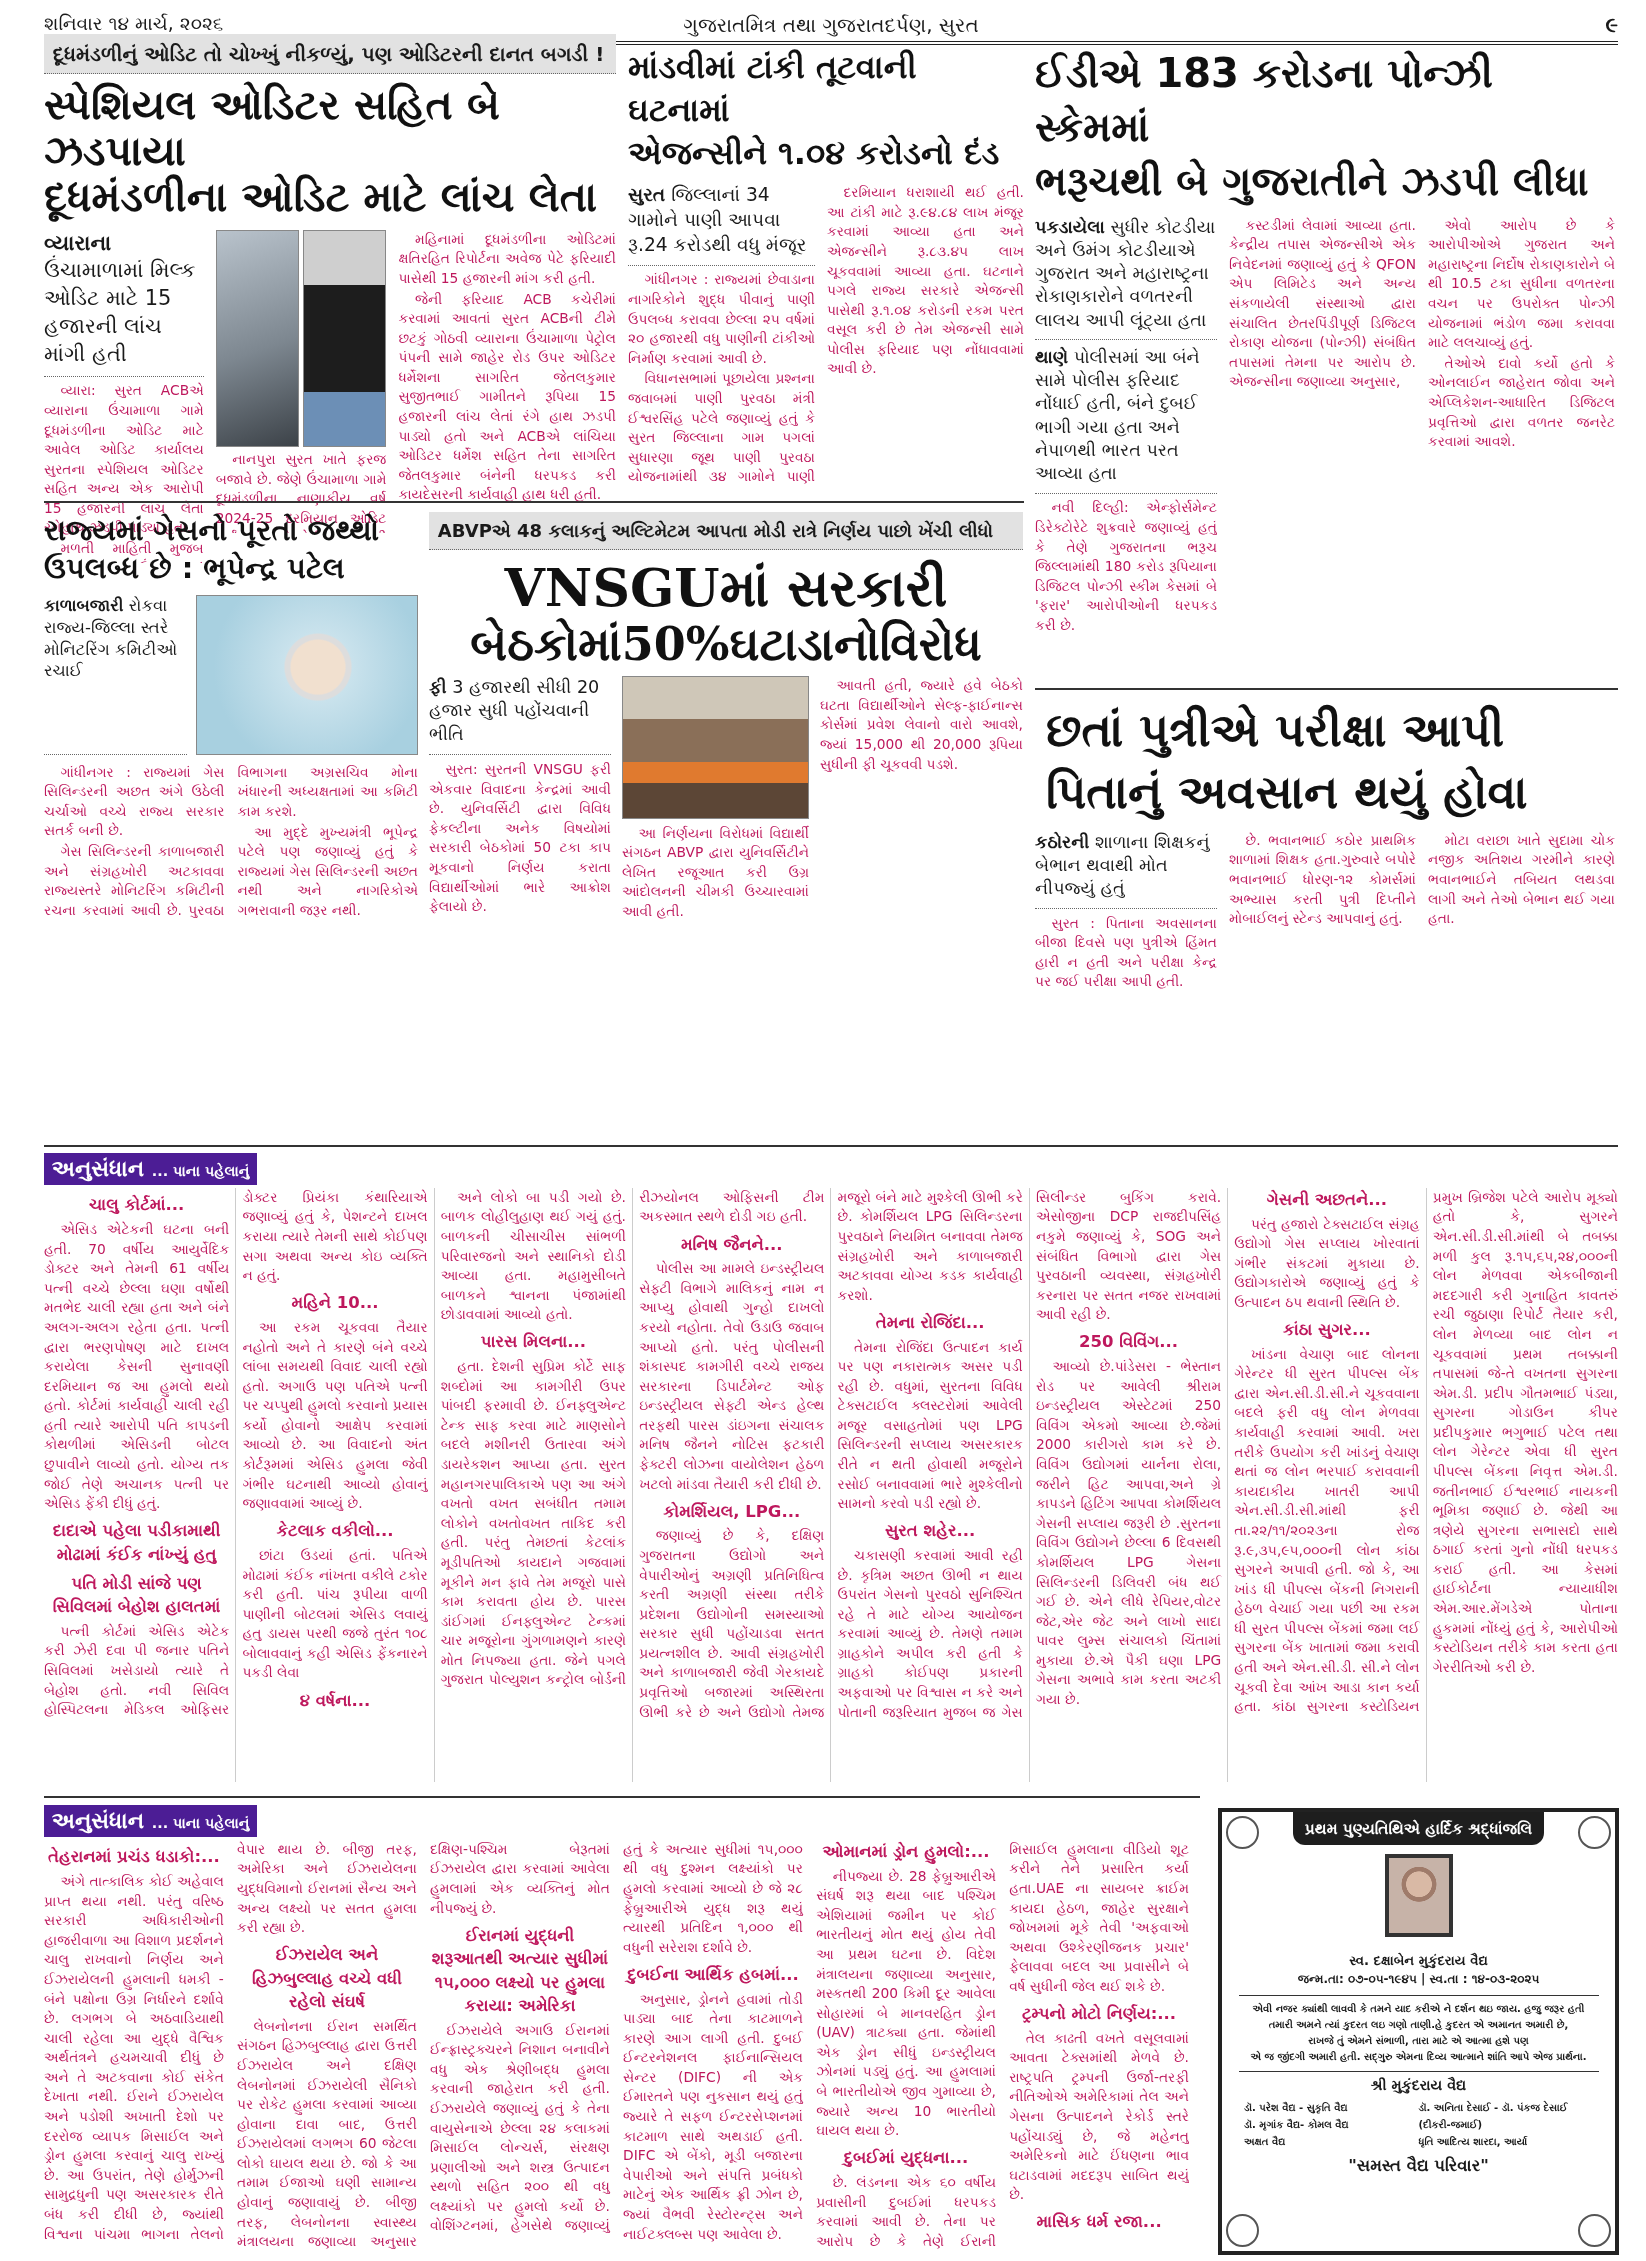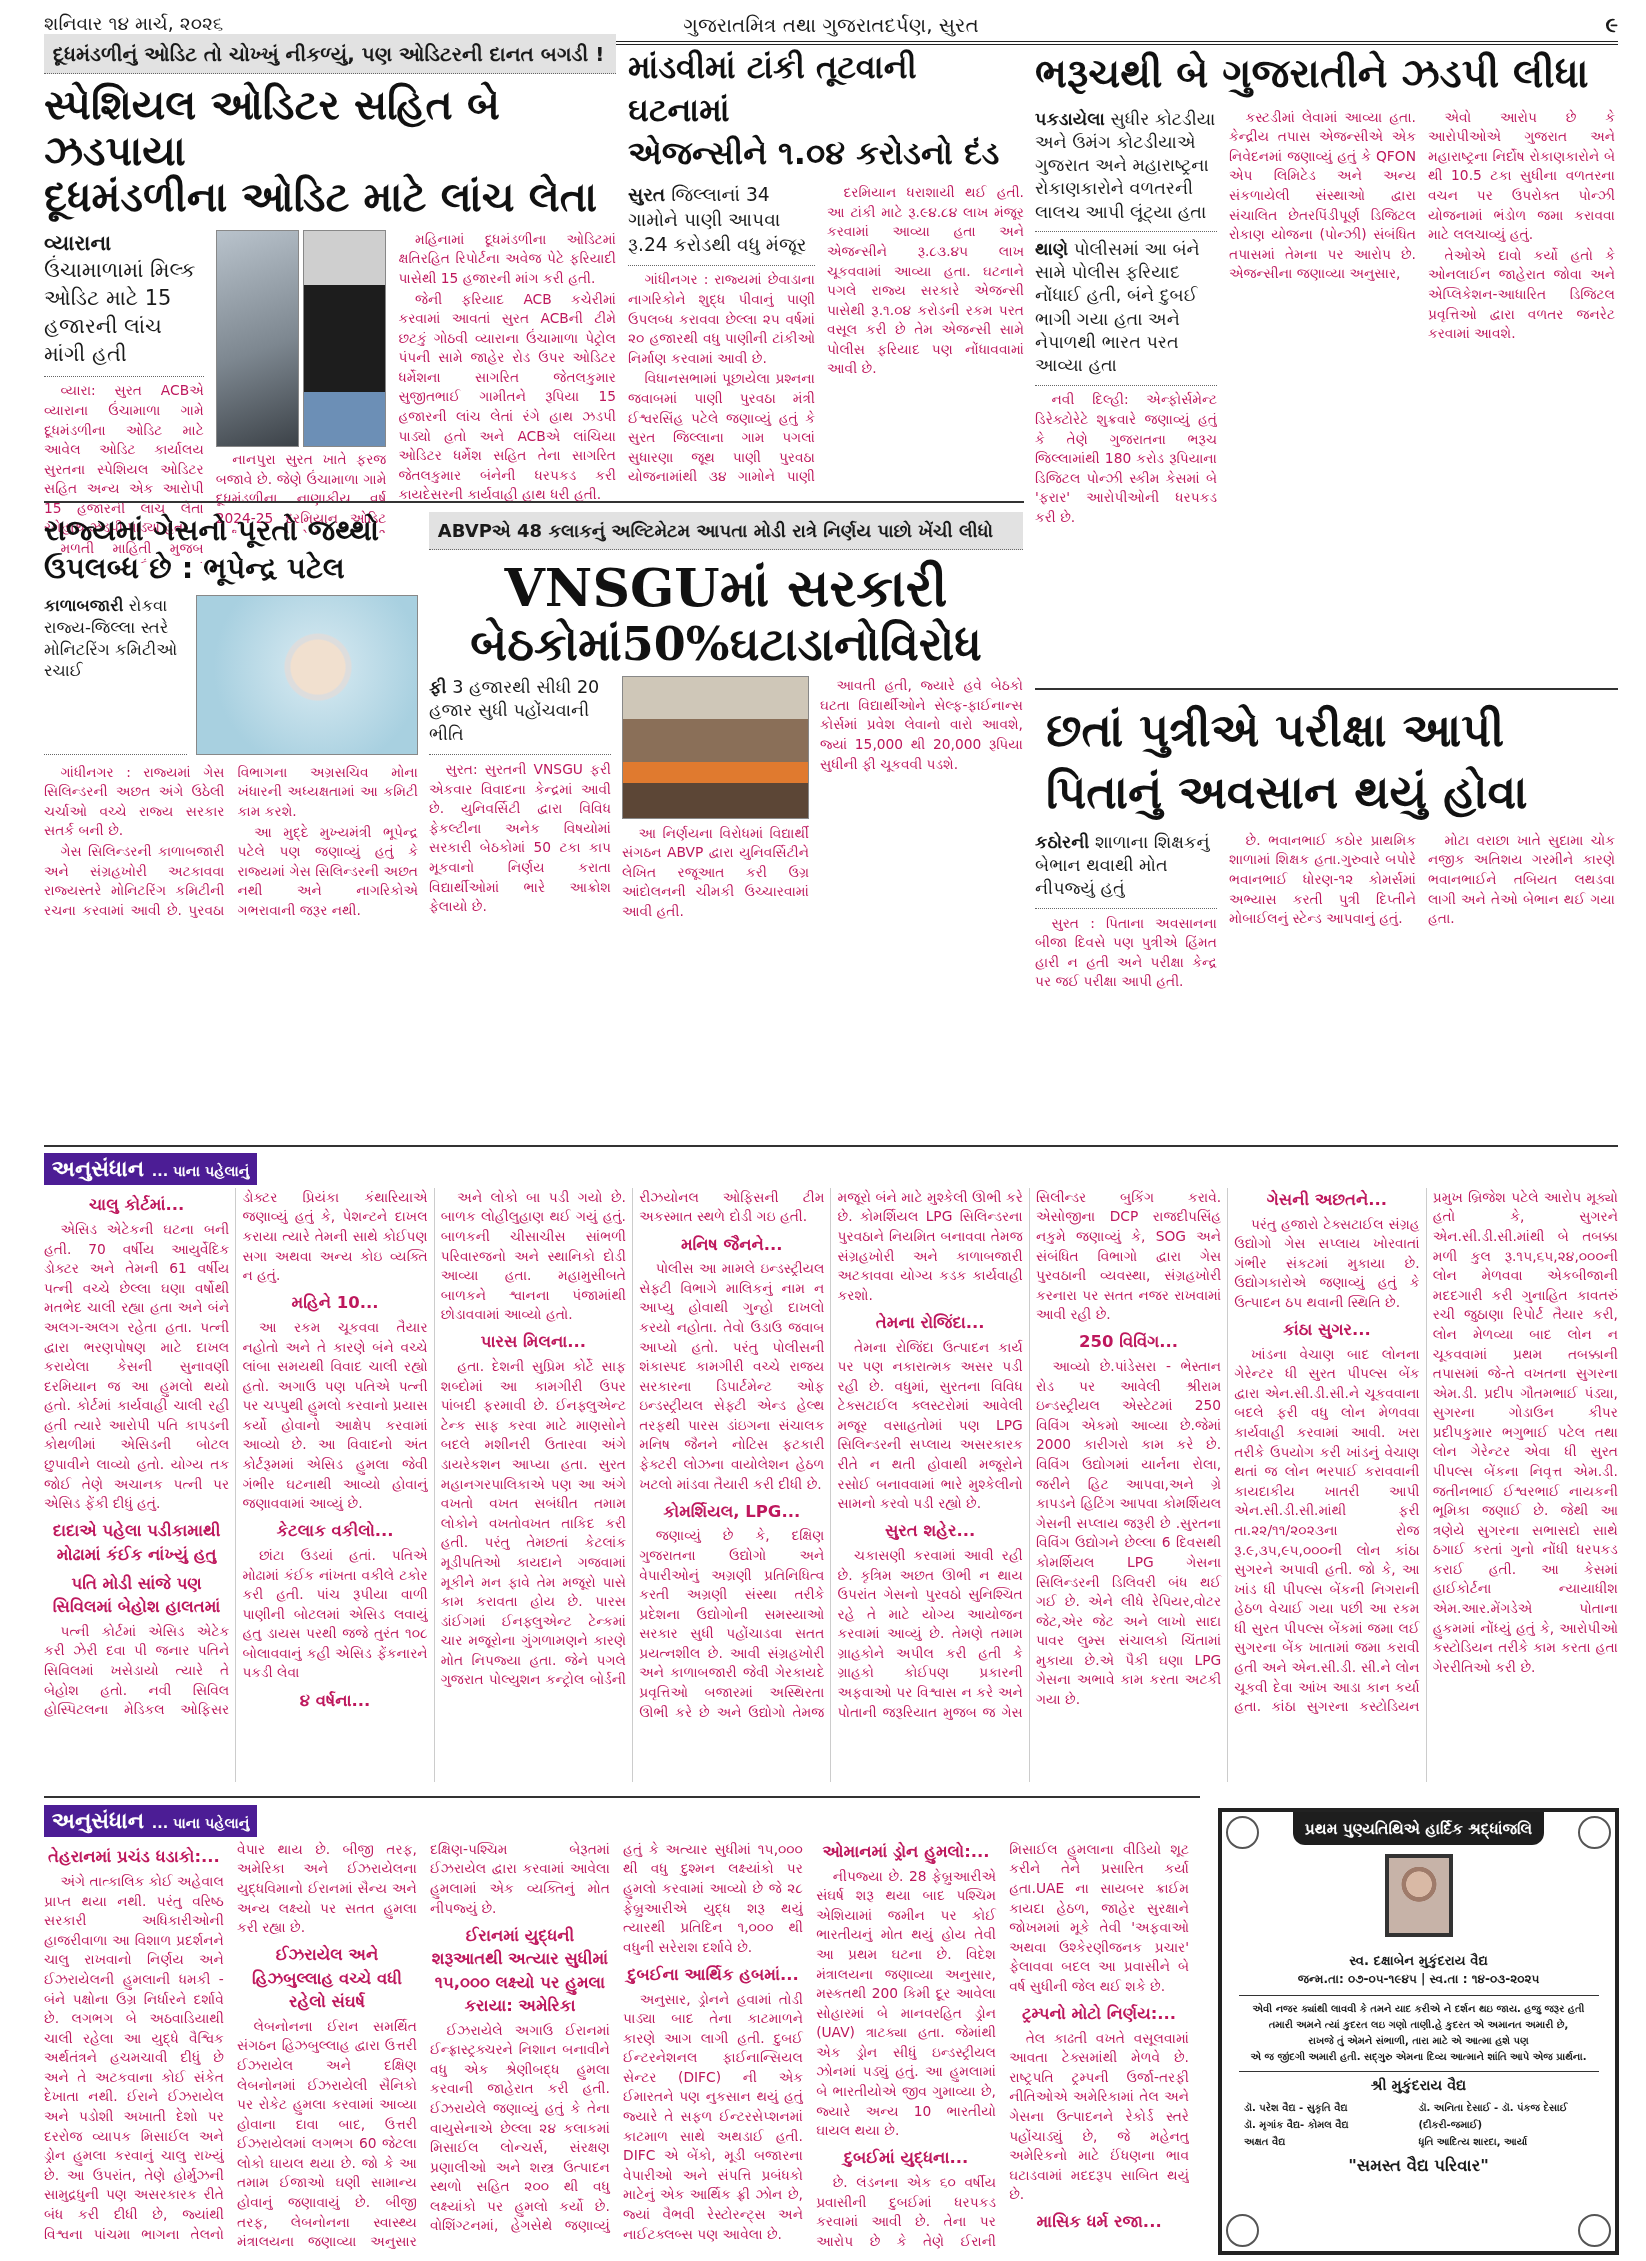--- a/index.html
+++ b/index.html
@@ -89,20 +89,21 @@
       </div>
     </div>
     <div class="body" style="width:197px;height:314px;">
       <p>દરમિયાન ધરાશાયી થઈ હતી. આ ટાંકી માટે રૂ.૯૪.૮૪ લાખ મંજૂર કરવામાં આવ્યા હતા અને એજન્સીને રૂ.૮૩.૪૫ લાખ ચૂકવવામાં આવ્યા હતા. ઘટનાને પગલે રાજ્ય સરકારે એજન્સી પાસેથી રૂ.૧.૦૪ કરોડની રકમ પરત વસૂલ કરી છે તેમ એજન્સી સામે પોલીસ ફરિયાદ પણ નોંધાવવામાં આવી છે.</p>
     </div>
   </div>
 </div>
 
 <div class="abs" style="left:1035px;top:46px;width:583px;height:633px;">
   <div class="headline" style="font-size:40px;line-height:1.35;">
+    <div>ઈડીએ 183 કરોડના પોન્ઝી સ્કેમમાં</div>
     <div>ભરૂચથી બે ગુજરાતીને ઝડપી લીધા</div>
   </div>
   <div style="display:flex;gap:12px;margin-top:7.7px;">
     <div style="width:182px;">
       <div class="deck" style="font-size:17.6px;"><b>પકડાયેલા</b> <span>સુધીર કોટડીયા અને ઉમંગ કોટડીયાએ ગુજરાત અને મહારાષ્ટ્રના રોકાણકારોને વળતરની લાલચ આપી લૂંટ્યા હતા</span></div>
       <div class="deck" style="font-size:17.6px;margin-top:5.5px;"><b>થાણે</b> <span>પોલીસમાં આ બંને સામે પોલીસ ફરિયાદ નોંધાઈ હતી, બંને દુબઈ ભાગી ગયા હતા અને નેપાળથી ભારત પરત આવ્યા હતા</span></div>
       <div class="body" style="height:165px;margin-top:4.4px;">
           <p>નવી દિલ્હી: એન્ફોર્સમેન્ટ ડિરેક્ટોરેટે શુક્રવારે જણાવ્યું હતું કે તેણે ગુજરાતના ભરૂચ જિલ્લામાંથી 180 કરોડ રૂપિયાના ડિજિટલ પોન્ઝી સ્કીમ કેસમાં બે 'ફરાર' આરોપીઓની ધરપકડ કરી છે.</p>
         </div>
     </div>

